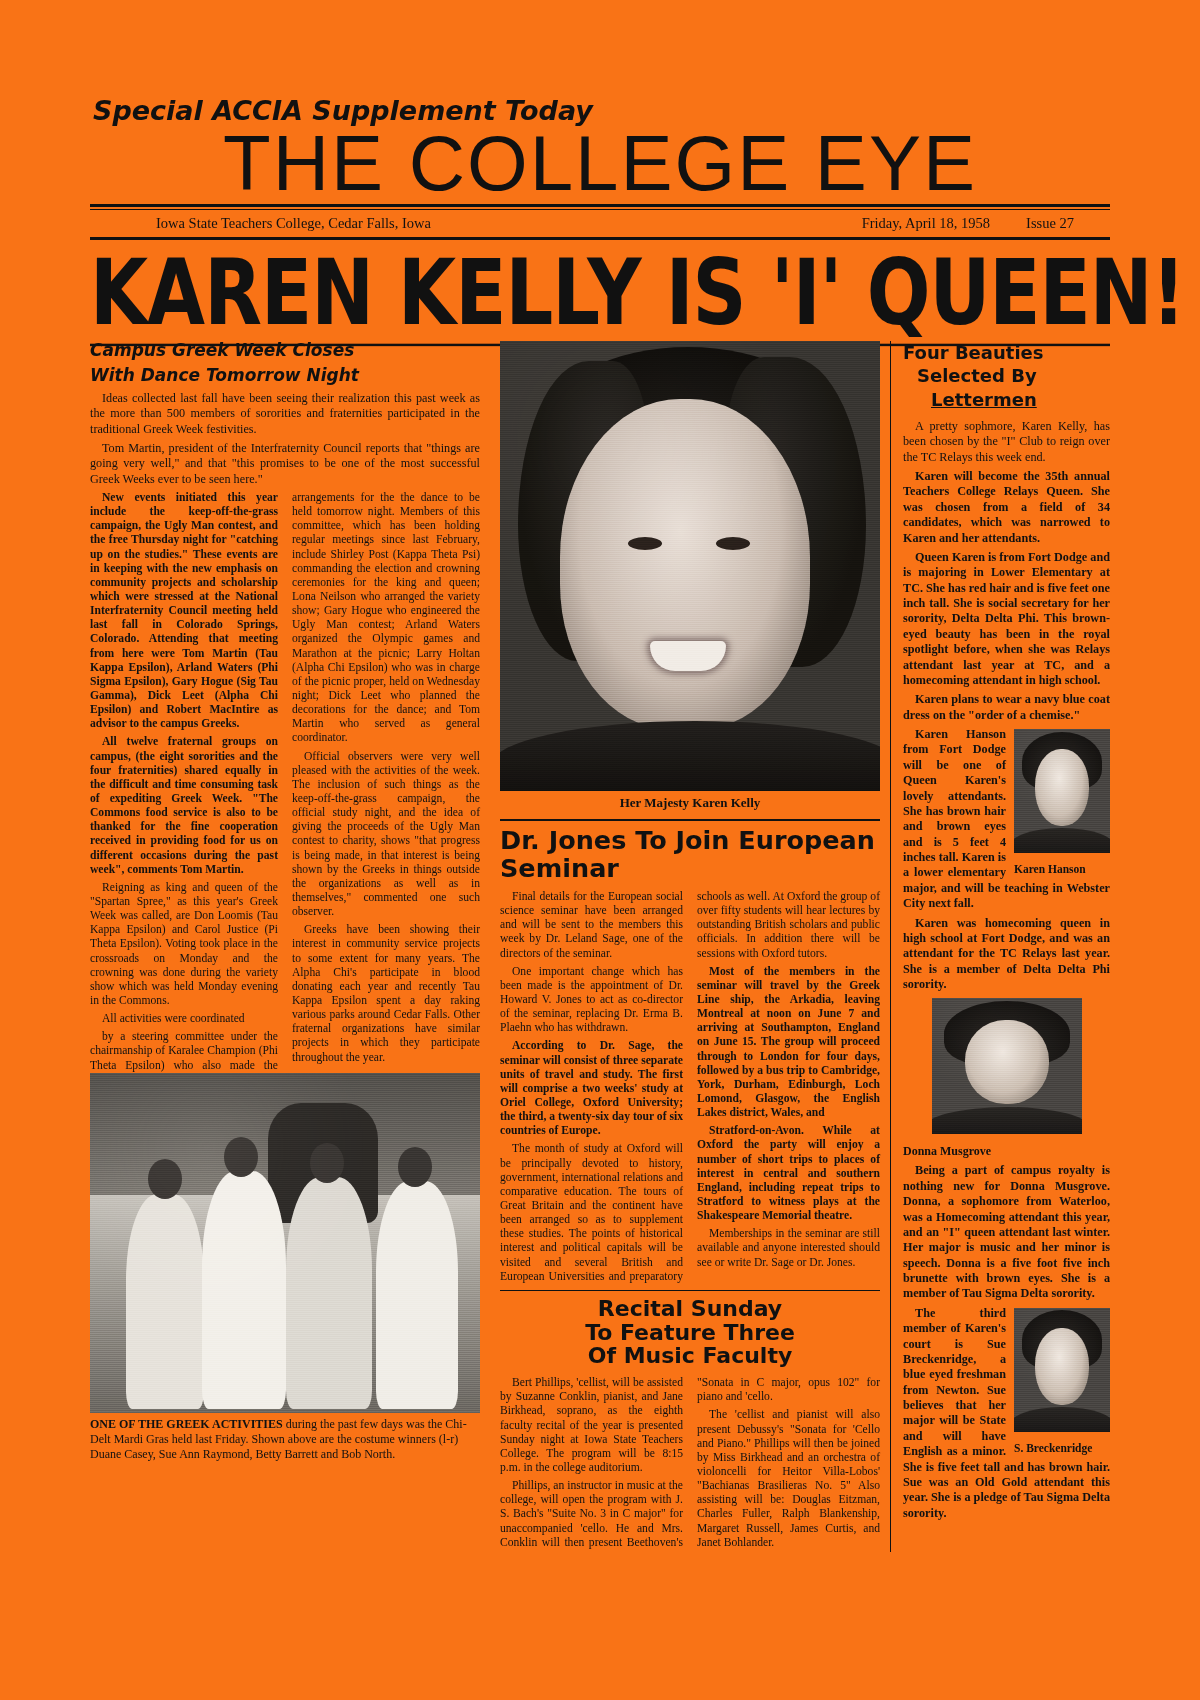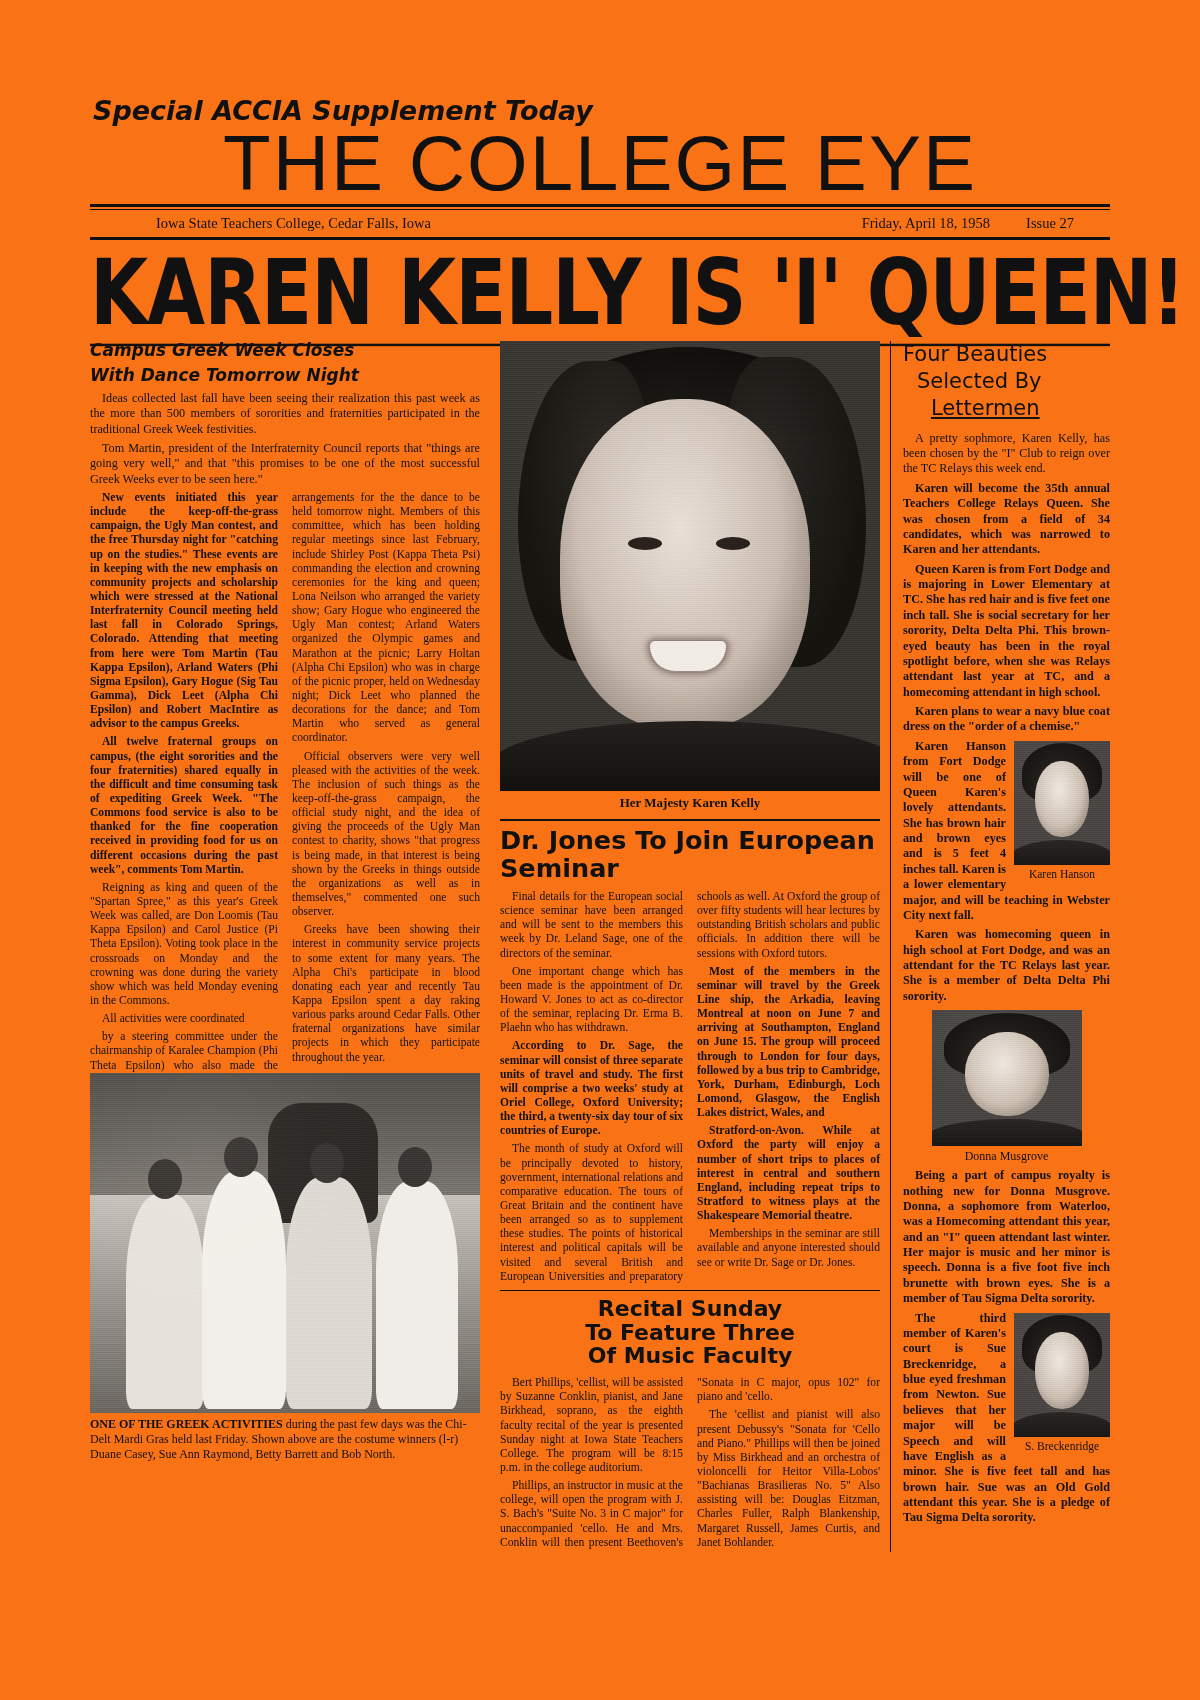--- a/index.html
+++ b/index.html
@@ -93,22 +93,22 @@
   .hed-script {
     font-family: "DejaVu Sans", sans-serif;
     font-weight: bold;
     font-style: italic;
     font-size: 17px;
     line-height: 1.12;
     margin: 0 0 6px 0;
   }
   .hed-right {
     font-family: "DejaVu Sans", sans-serif;
-    font-weight: normal;
-    font-size: 21px;
+    font-weight: bold;
+    font-size: 18px;
     line-height: 1.3;
     margin: 0 0 8px 0;
   }
   .hed-right .l2 { margin-left: 14px; }
   .hed-right .l3 { margin-left: 28px; text-decoration: underline; }
 
   p.t {
     font-size: 12.2px;
     line-height: 1.26;
     text-align: justify;
@@ -201,21 +201,21 @@
     background: radial-gradient(ellipse at 50% 75%, #2c2825 0%, #151311 80%);
   }
   .mug .b {
     position:absolute; left:-6%; bottom:-12%; width:112%; height:32%;
     background: linear-gradient(180deg,#2a2724,#121010);
     border-radius:50% 50% 0 0;
   }
   .mug-wrap { float: right; width: 96px; margin: 2px 0 4px 8px; }
   .mug-wrap .mug { width: 96px; height: 124px; }
   .mug-cap {
-    font-size: 11.5px; font-weight: normal; text-align: center; margin-top: 3px;
+    font-size: 11.5px; font-weight: bold; margin-top: 10px;
   }
   .mug-block { margin: 6px 0 4px 0; }
   .mug-block .mug { width: 150px; height: 136px; margin: 0 auto; }
   .mug-block .mug-cap { font-size: 12px; }
 
   
   .group-photo { width: 390px; height: 340px; background: #6a6762; }
   .group-photo .bg {
     position:absolute; inset:0;
     background:
@@ -397,18 +397,18 @@
 
         <div class="mug-wrap">
           <div class="photo mug">
             <div class="h"></div>
               <div class="f"></div>
               <div class="b"></div>
               <div class="grain"></div>
           </div>
           <div class="mug-cap">S. Breckenridge</div>
         </div>
-        <p class="t bold">The third member of Karen's court is Sue Breckenridge, a blue eyed freshman from Newton. Sue believes that her major will be Speech and will have English as a minor. She is five feet tall and has brown hair. Sue was an Old Gold attendant this year. She is a pledge of Tau Sigma Delta sorority.</p>
+        <p class="t bold">The third member of Karen's court is Sue Breckenridge, a blue eyed freshman from Newton. Sue believes that her major will be State and will have English as a minor. She is five feet tall and has brown hair. Sue was an Old Gold attendant this year. She is a pledge of Tau Sigma Delta sorority.</p>
       </div>
 
     </div>
   </div>
 </div>
 
 </body></html>

